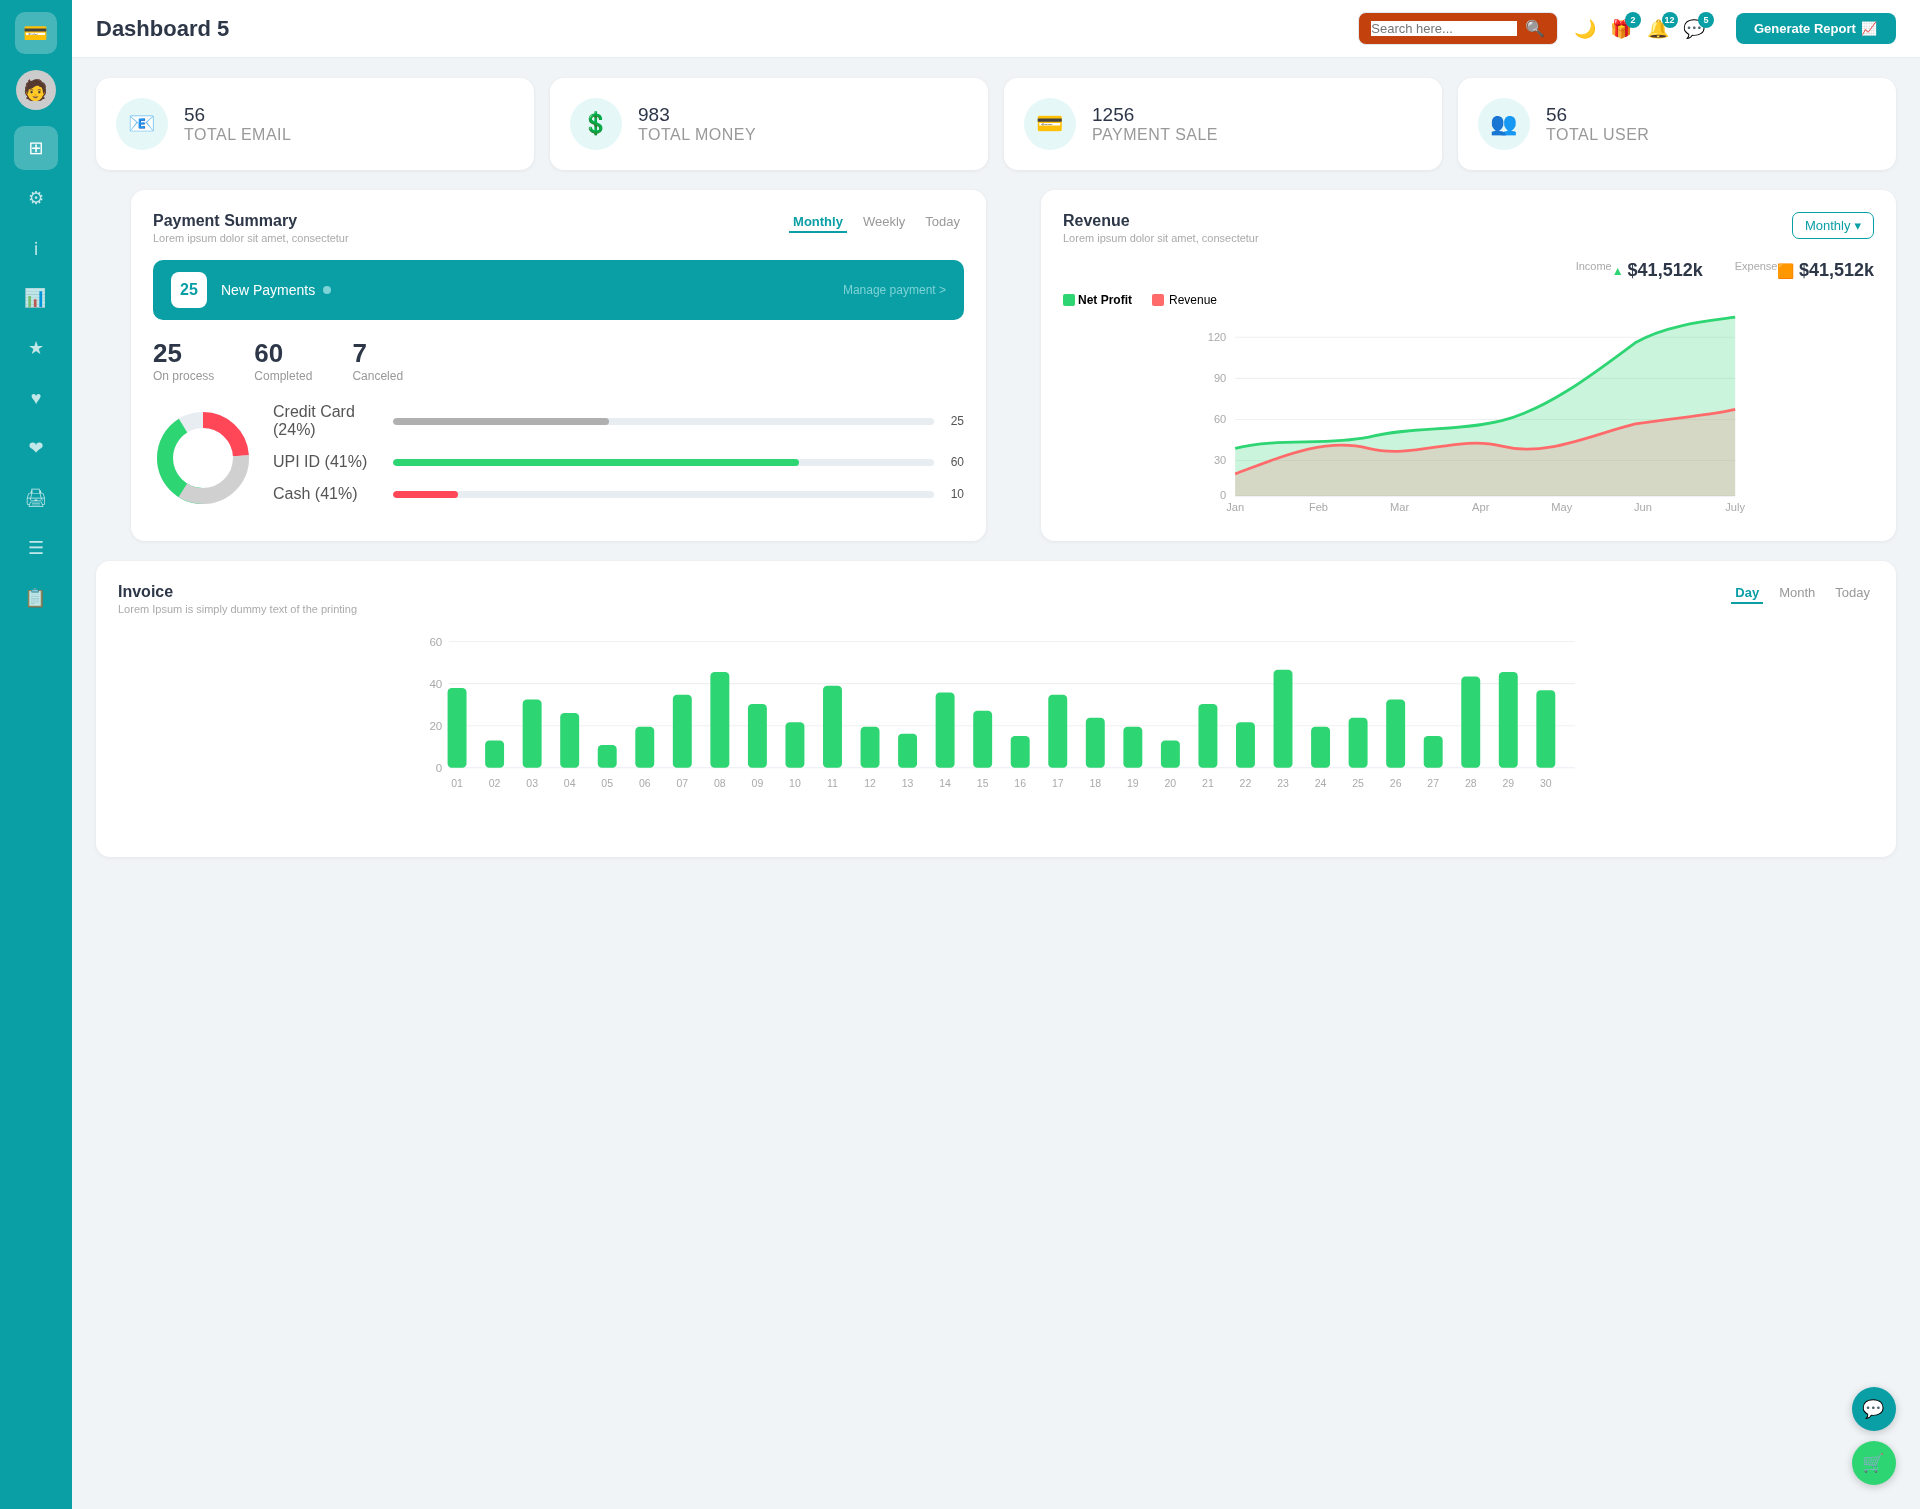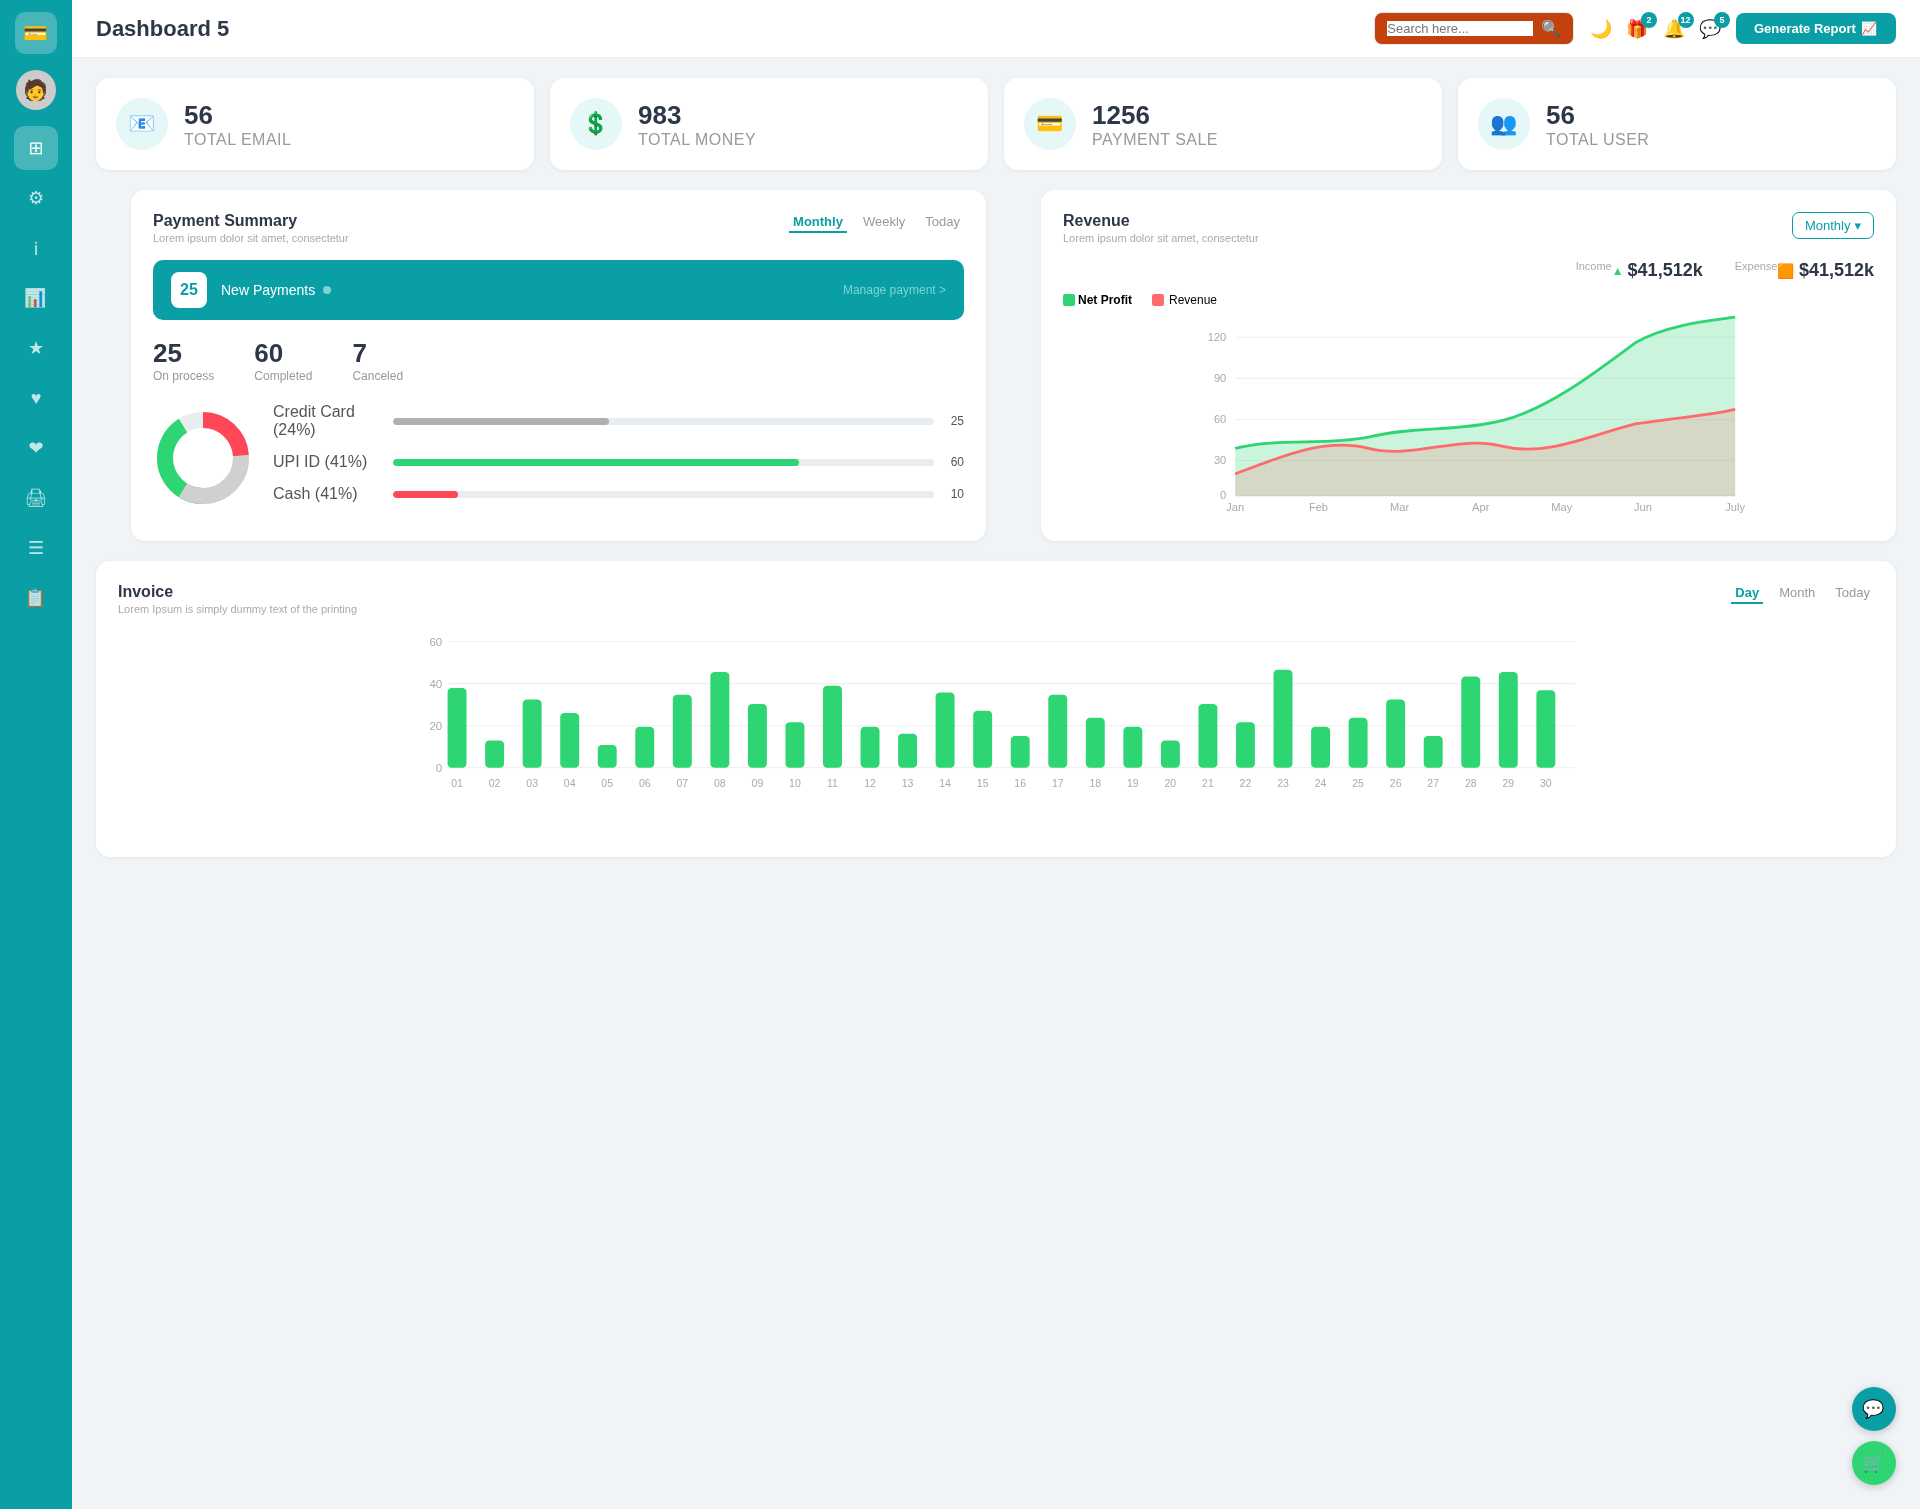--- a/index.html
+++ b/index.html
@@ -109,21 +109,21 @@
     }
     .btn-generate {
       background: #0a9ea5;
       color: white;
       border: none;
       border-radius: 8px;
       padding: 8px 18px;
       font-size: 13px;
       font-weight: 600;
       cursor: pointer;
-      display: flex; align-items: center; gap: 6px;
+      display: flex; align-items: center; gap: 6px; margin-left: 16px;
     }
 
     
     .content {
       padding: 20px 24px;
       display: flex;
       flex-direction: column;
       gap: 20px;
     }
 
@@ -145,22 +145,22 @@
     .stat-icon {
       width: 52px; height: 52px;
       border-radius: 50%;
       background: #e6f7f8;
       display: flex; align-items: center; justify-content: center;
       color: #0a9ea5;
       font-size: 22px;
       flex-shrink: 0;
     }
     .stat-info .stat-num {
-      font-size: 26px;
-      font-weight: 700;
+      font-size: 19px;
+      font-weight: 400;
       color: #2d3748;
     }
     .stat-info .stat-label {
       font-size: 16px;
       color: #999;
       text-transform: uppercase;
       letter-spacing: 0.5px;
     }
 
     

